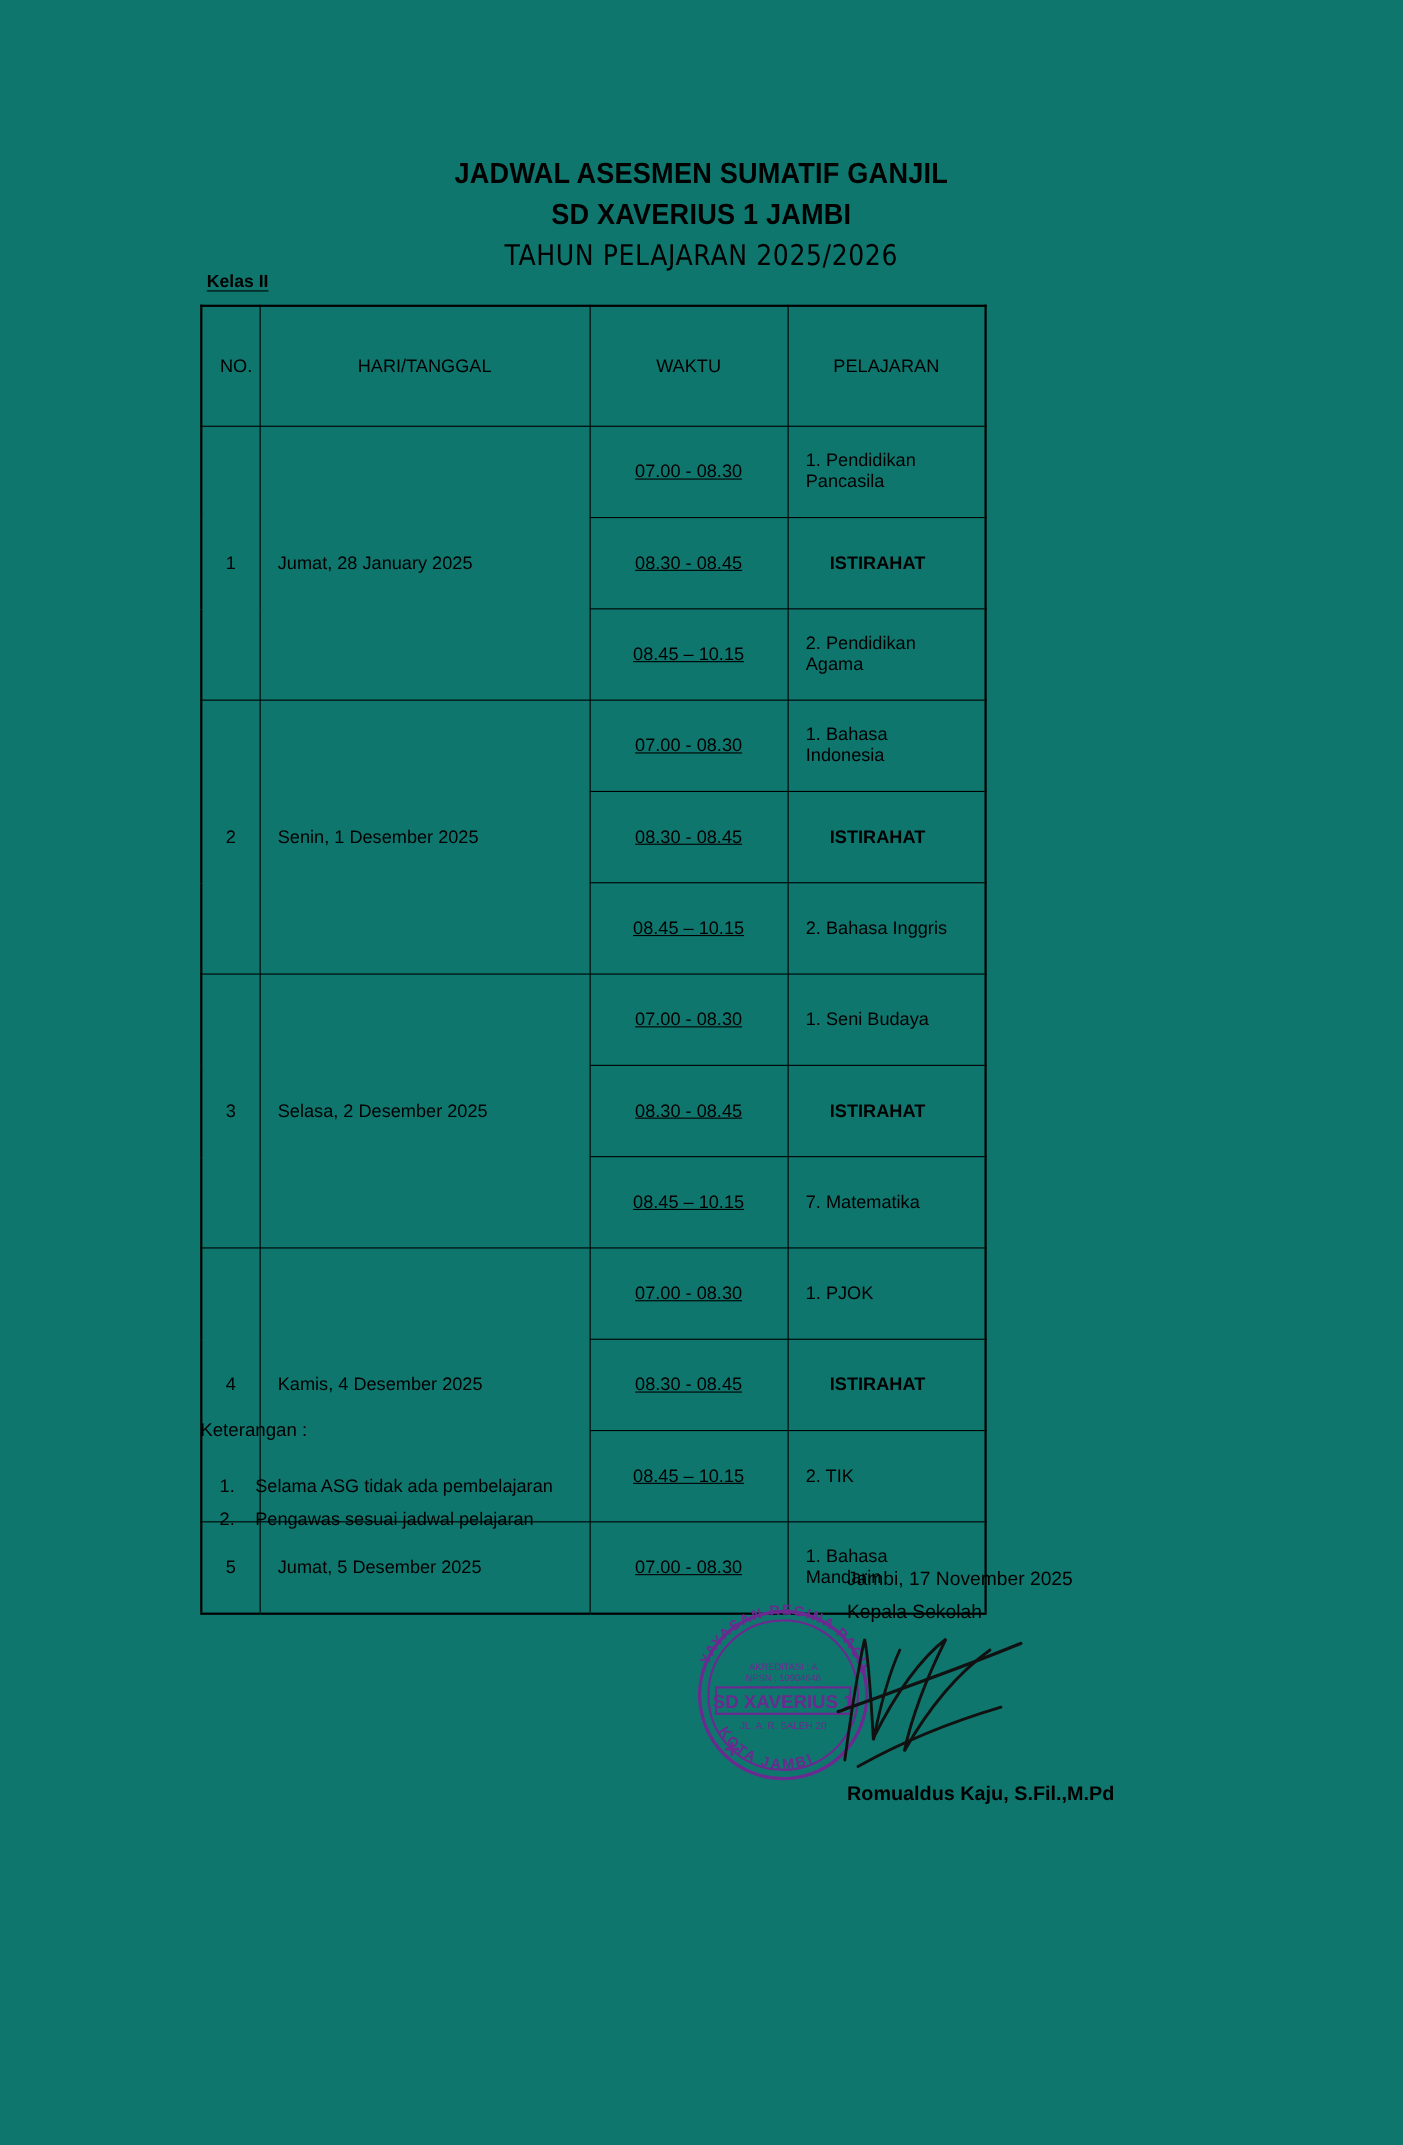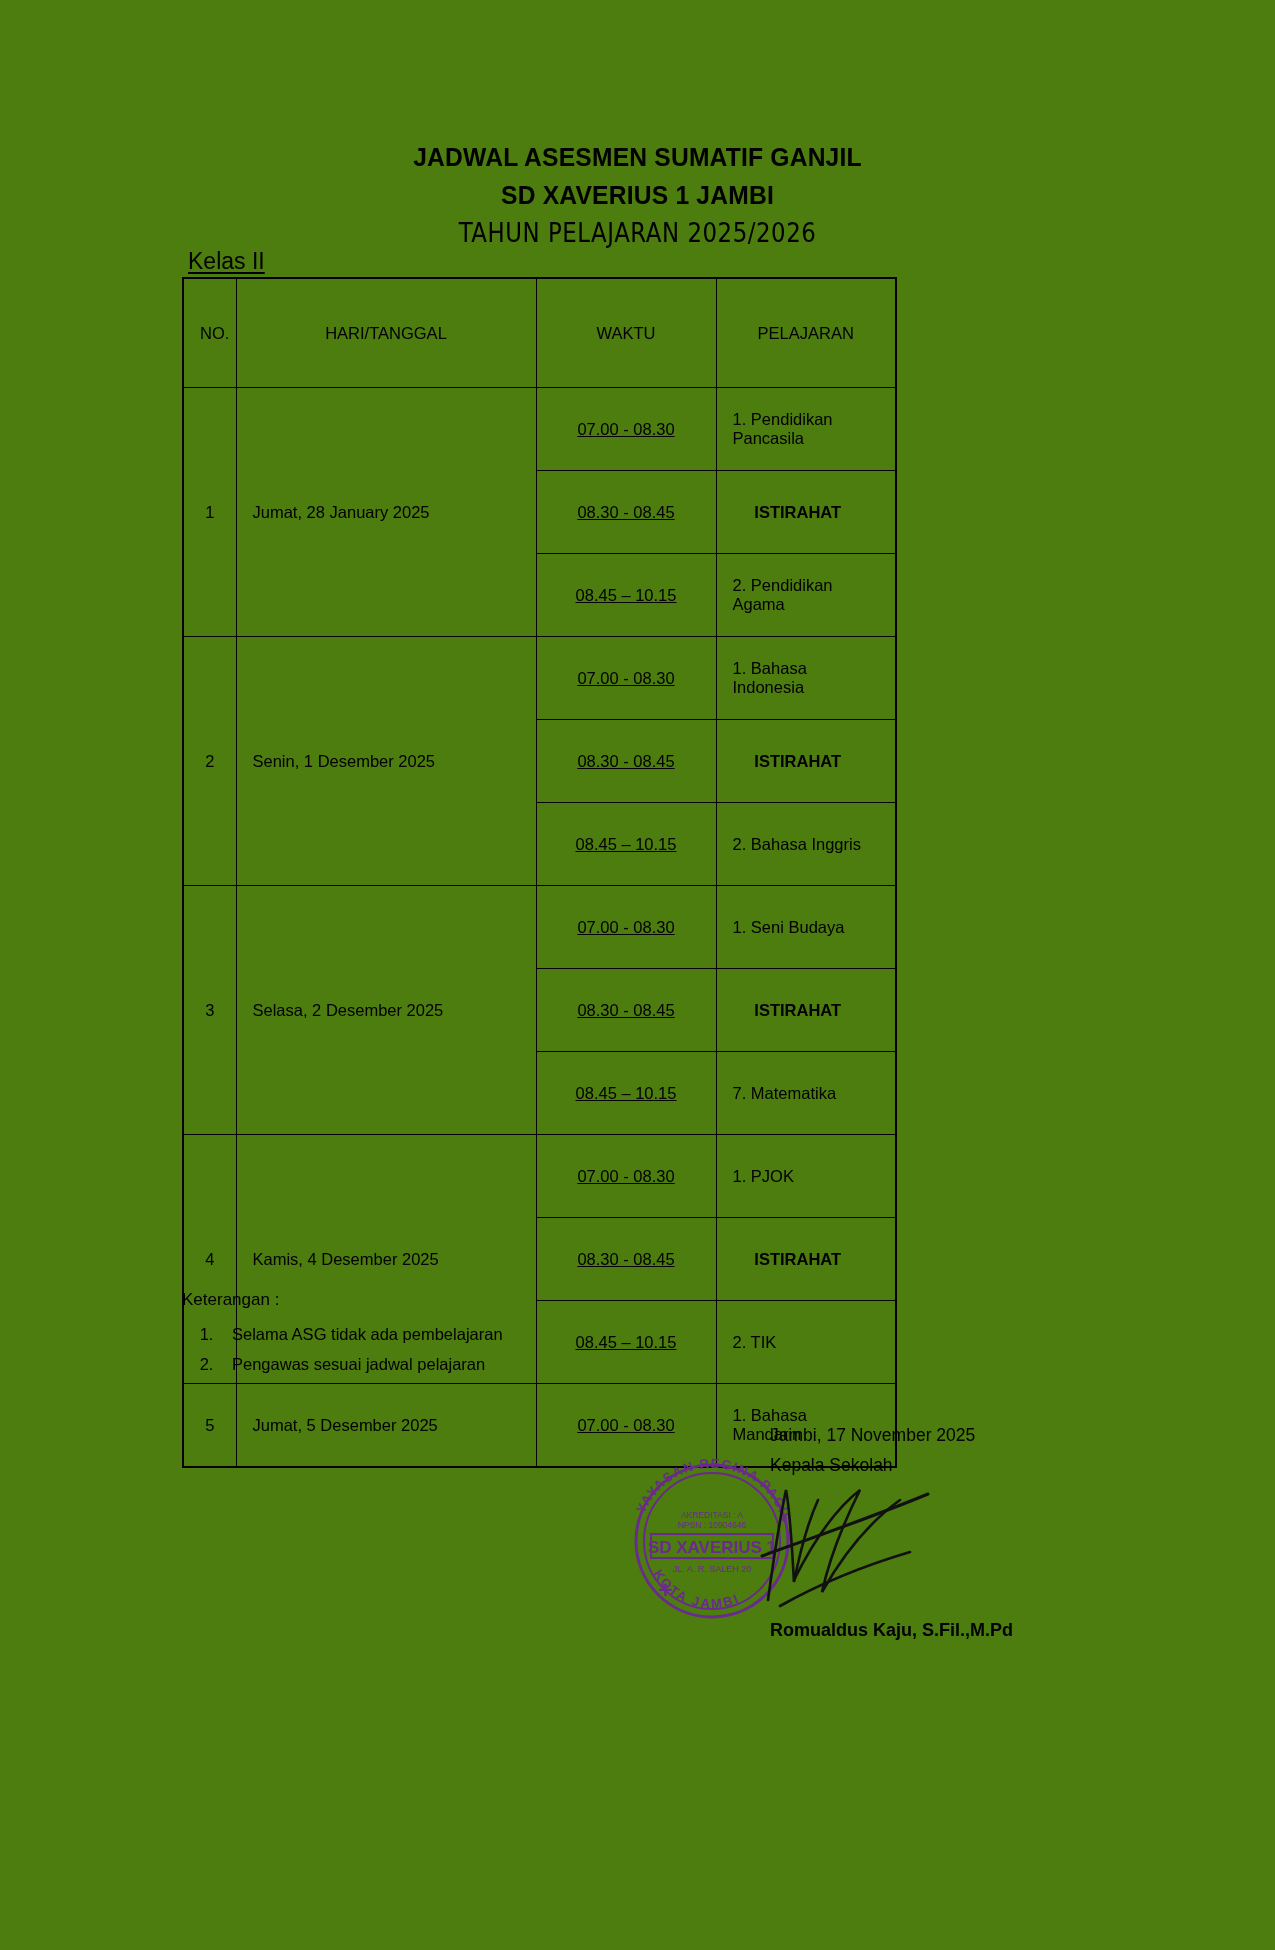--- a/index.html
+++ b/index.html
@@ -11,21 +11,21 @@
     width: 1275px;
     height: 1950px;
     position: relative;
     font-family: "Liberation Sans", sans-serif;
     color: #000000;
     overflow: hidden;
   }
   .page {
     position: absolute;
     inset: 0;
-    background: #4d7c0f;
+    background: #0f766e;
   }
 
   
   .titles {
     position: absolute;
     left: 0;
     top: 138px;
     width: 1275px;
     text-align: center;
   }
@@ -47,22 +47,22 @@
     letter-spacing: 0.6px;
     transform: scaleX(0.88);
     transform-origin: center;
   }
 
   
   .kelas-label {
     position: absolute;
     left: 188px;
     top: 248px;
-    font-size: 23px;
-    font-weight: normal;
+    font-size: 16px;
+    font-weight: bold;
     text-decoration: underline;
     text-underline-offset: 3px;
   }
 
   
   .sched-wrap {
     position: absolute;
     left: 182px;
     top: 277px;
     width: 713px;
@@ -115,21 +115,21 @@
   }
 
   
   .notes {
     position: absolute;
     left: 182px;
     top: 1285px;
     font-size: 17px;
     line-height: 30px;
   }
-  .notes .note-title { margin-bottom: 4px; }
+  .notes .note-title { margin-bottom: 21px; }
   .notes ol {
     margin: 0;
     padding-left: 36px;
     list-style: decimal;
   }
   .notes ol li {
     padding-left: 14px;
     font-size: 16.5px;
   }
 

